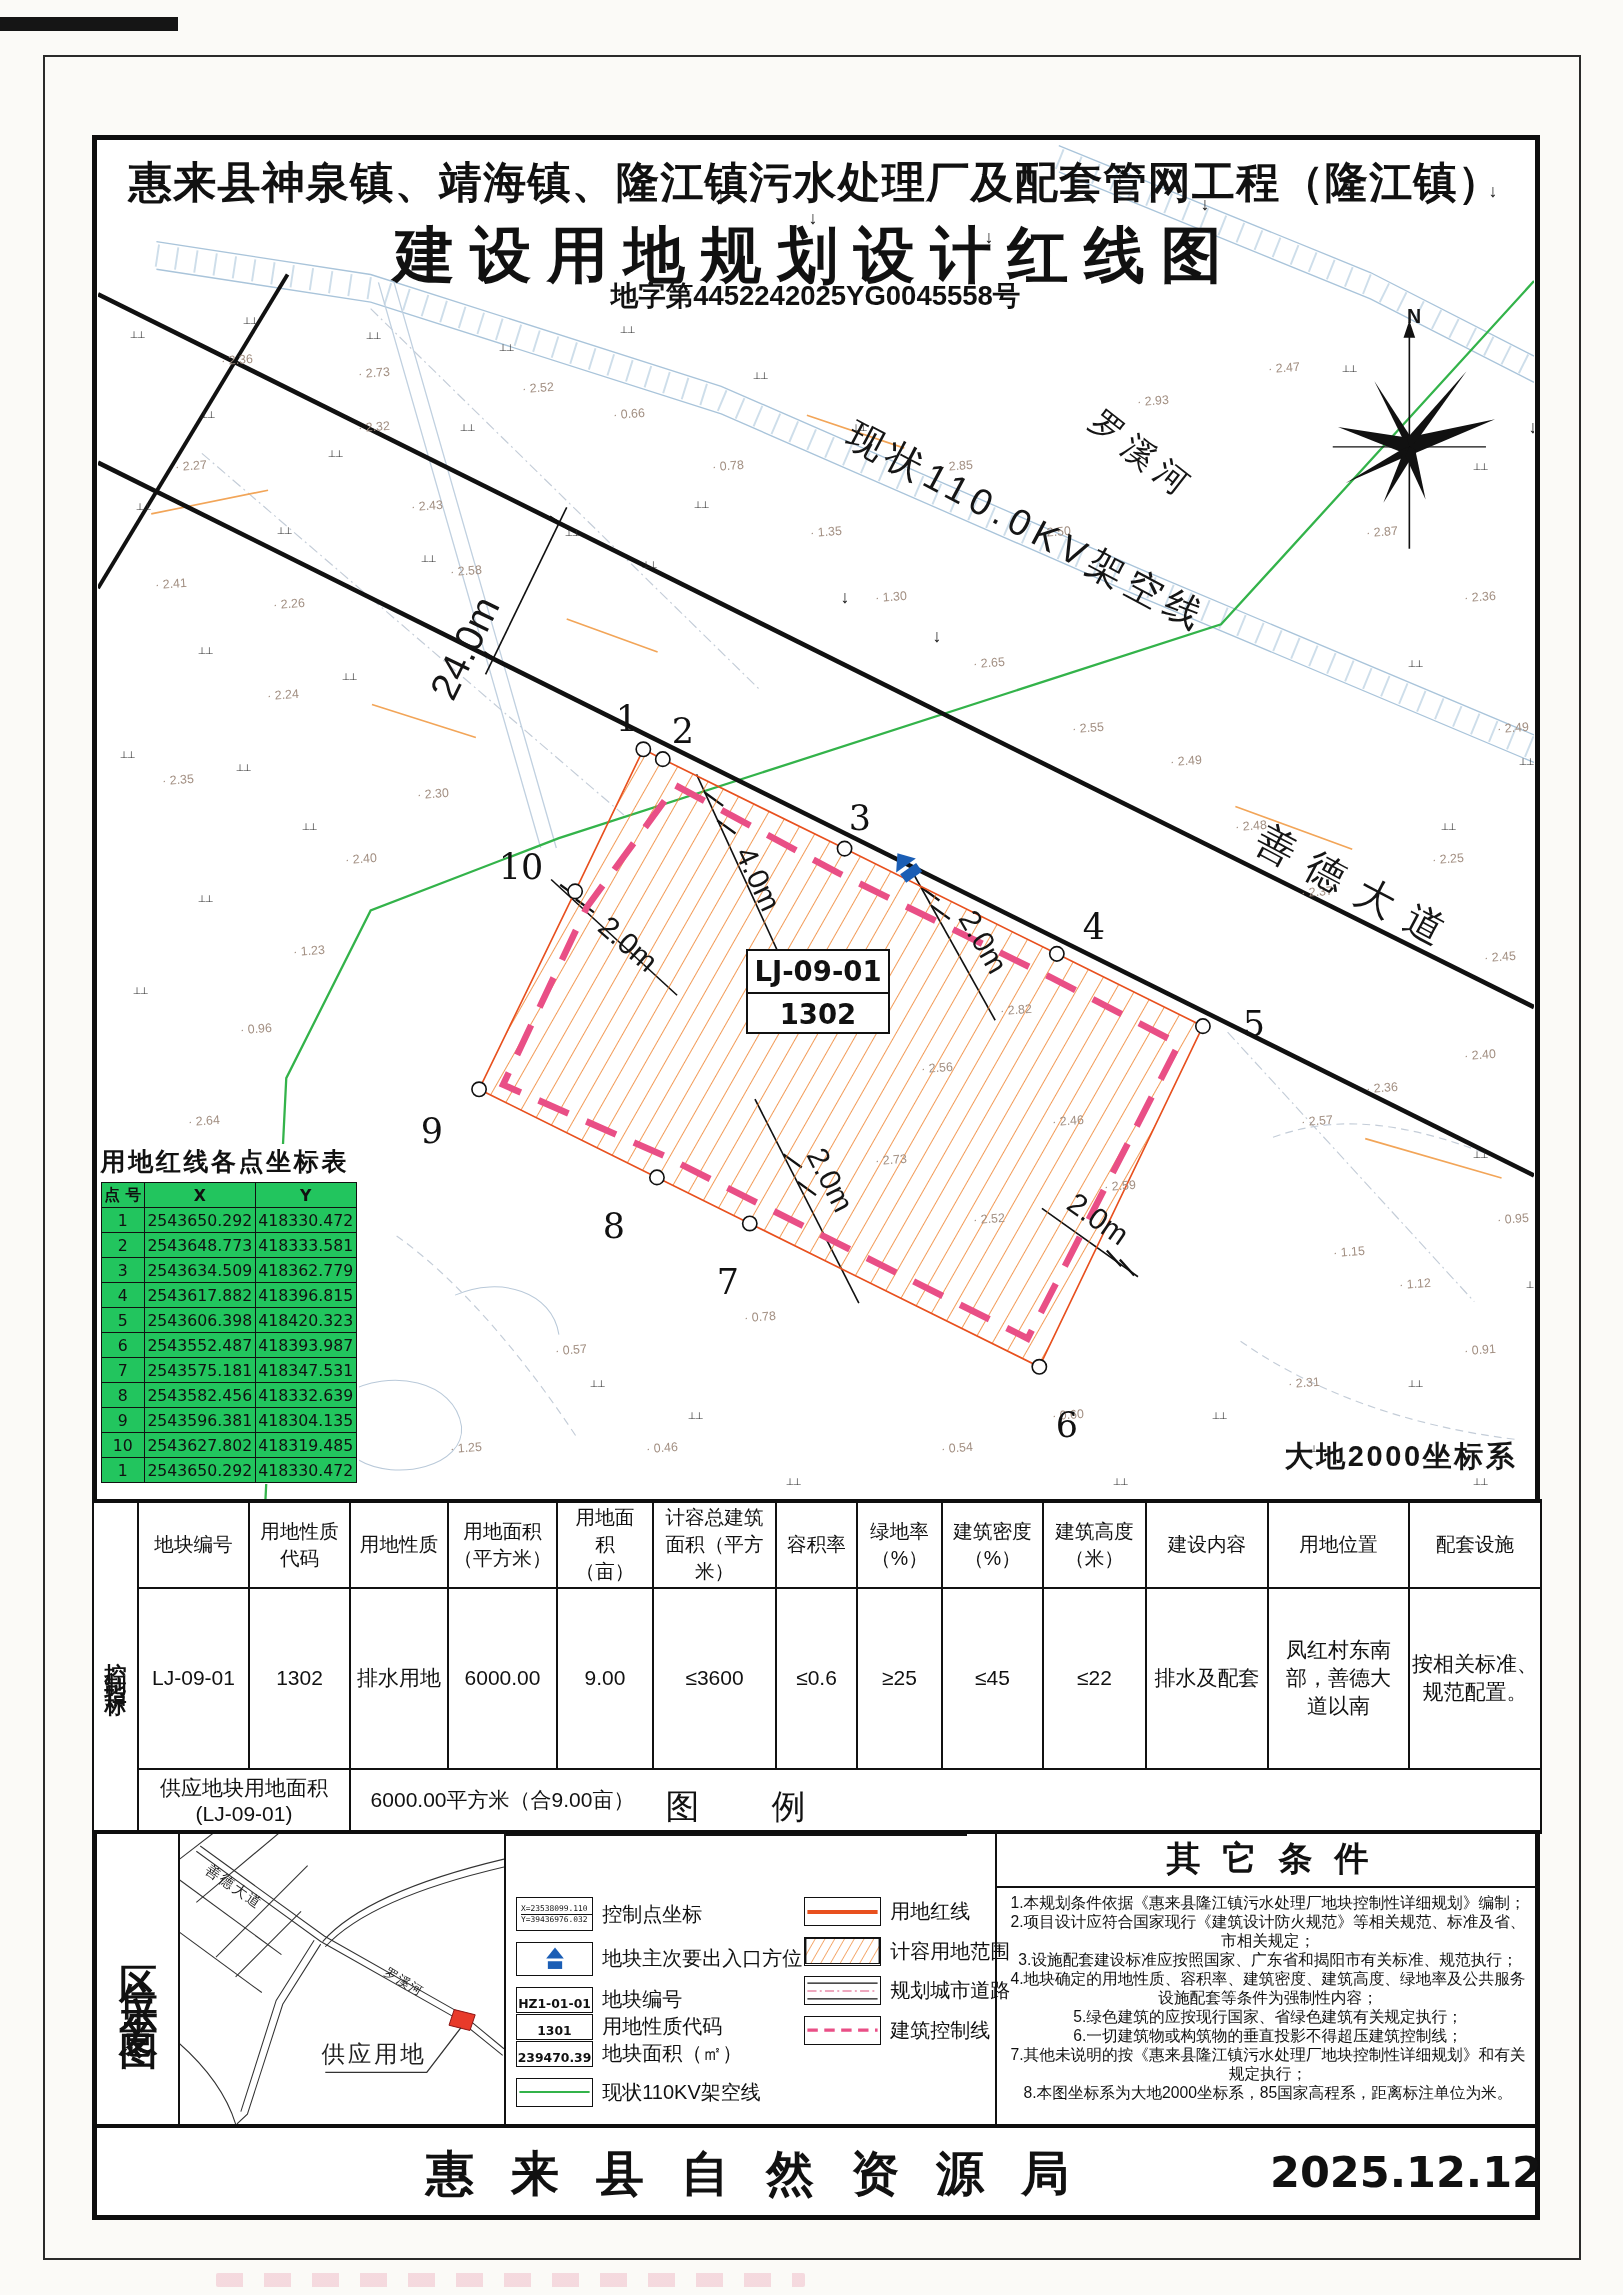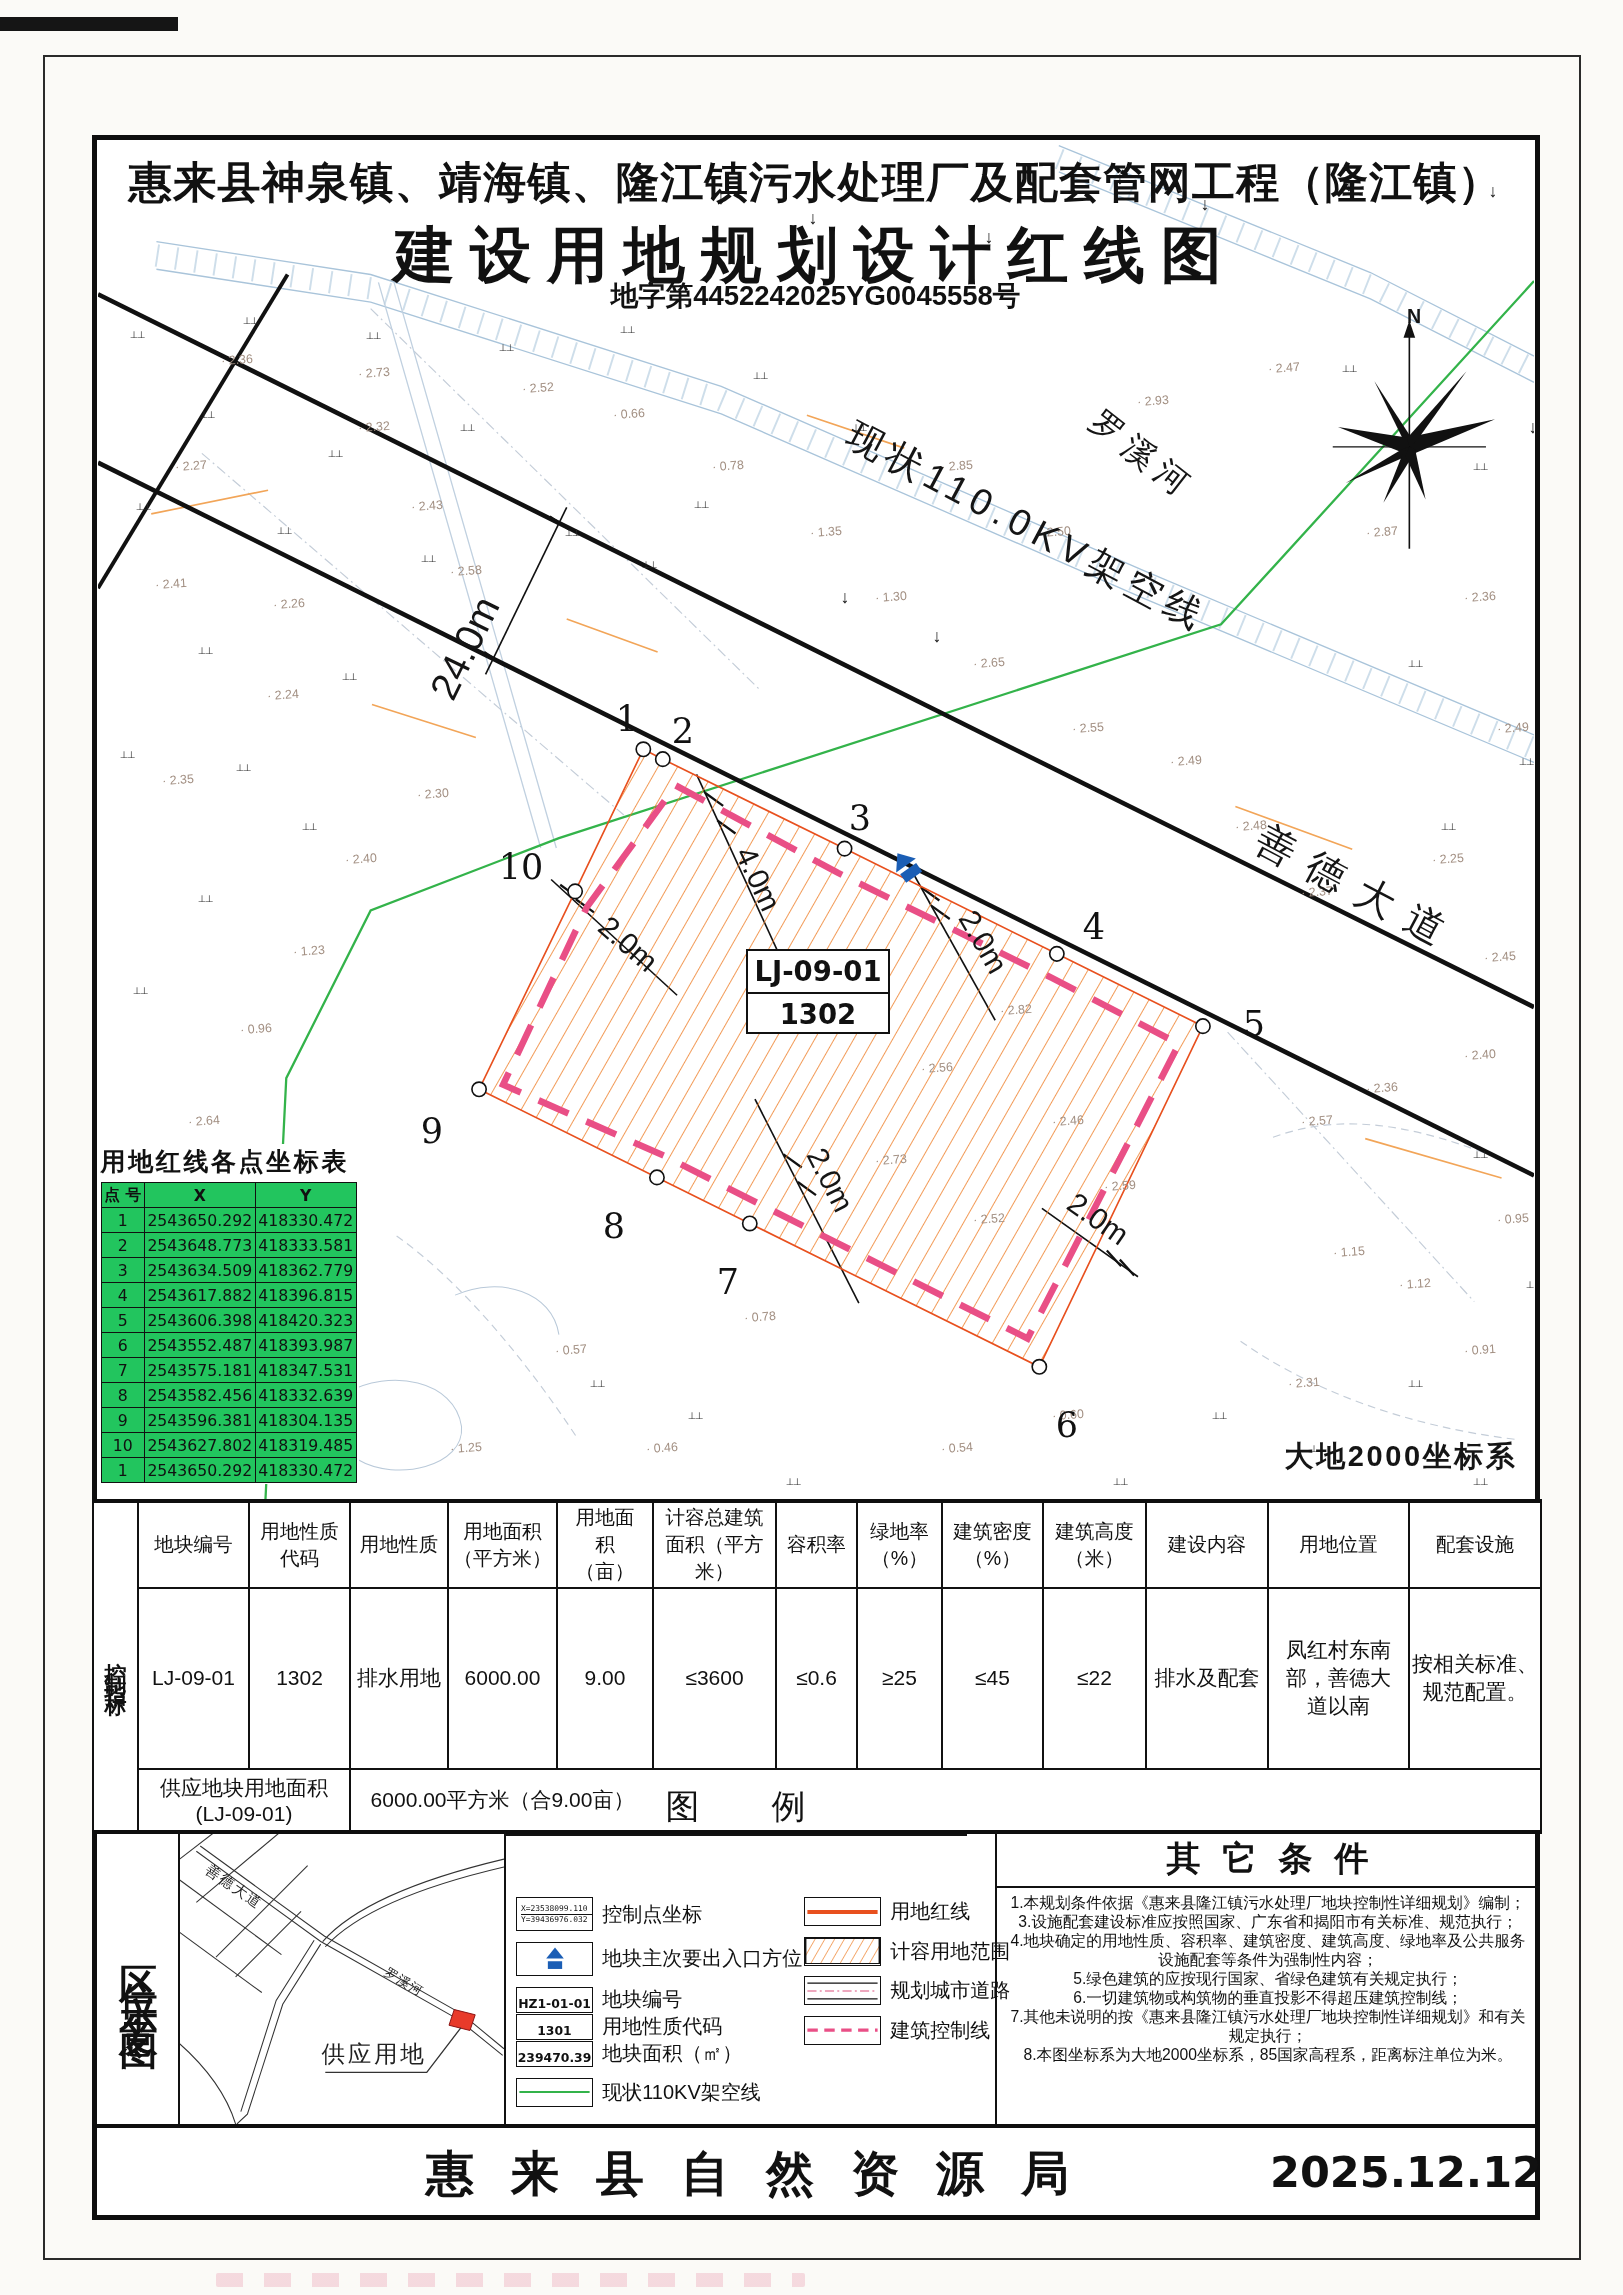--- a/index.html
+++ b/index.html
@@ -589,20 +589,21 @@
           <line x1="2" y1="20" x2="110" y2="20" stroke="#e94f86" stroke-width="5" stroke-dasharray="16 10"></line>
         </svg>
       </div>
       <span class="leg-label">建筑控制线</span>
     </div>
   </div>
 
 <div class="abs" id="cond-title">其它条件</div>
 <div class="abs" id="cond-list">
     <div class="cond-item">1.本规划条件依据《惠来县隆江镇污水处理厂地块控制性详细规划》编制；</div>
+    <div class="cond-item">2.项目设计应符合国家现行《建筑设计防火规范》等相关规范、标准及省、市相关规定；</div>
     <div class="cond-item">3.设施配套建设标准应按照国家、广东省和揭阳市有关标准、规范执行；</div>
     <div class="cond-item">4.地块确定的用地性质、容积率、建筑密度、建筑高度、绿地率及公共服务设施配套等条件为强制性内容；</div>
     <div class="cond-item">5.绿色建筑的应按现行国家、省绿色建筑有关规定执行；</div>
     <div class="cond-item">6.一切建筑物或构筑物的垂直投影不得超压建筑控制线；</div>
     <div class="cond-item">7.其他未说明的按《惠来县隆江镇污水处理厂地块控制性详细规划》和有关规定执行；</div>
     <div class="cond-item">8.本图坐标系为大地2000坐标系，85国家高程系，距离标注单位为米。</div>
   </div>
 
 <div class="abs" id="footer-sep"></div>
 <div class="abs" id="agency">惠来县自然资源局</div>

